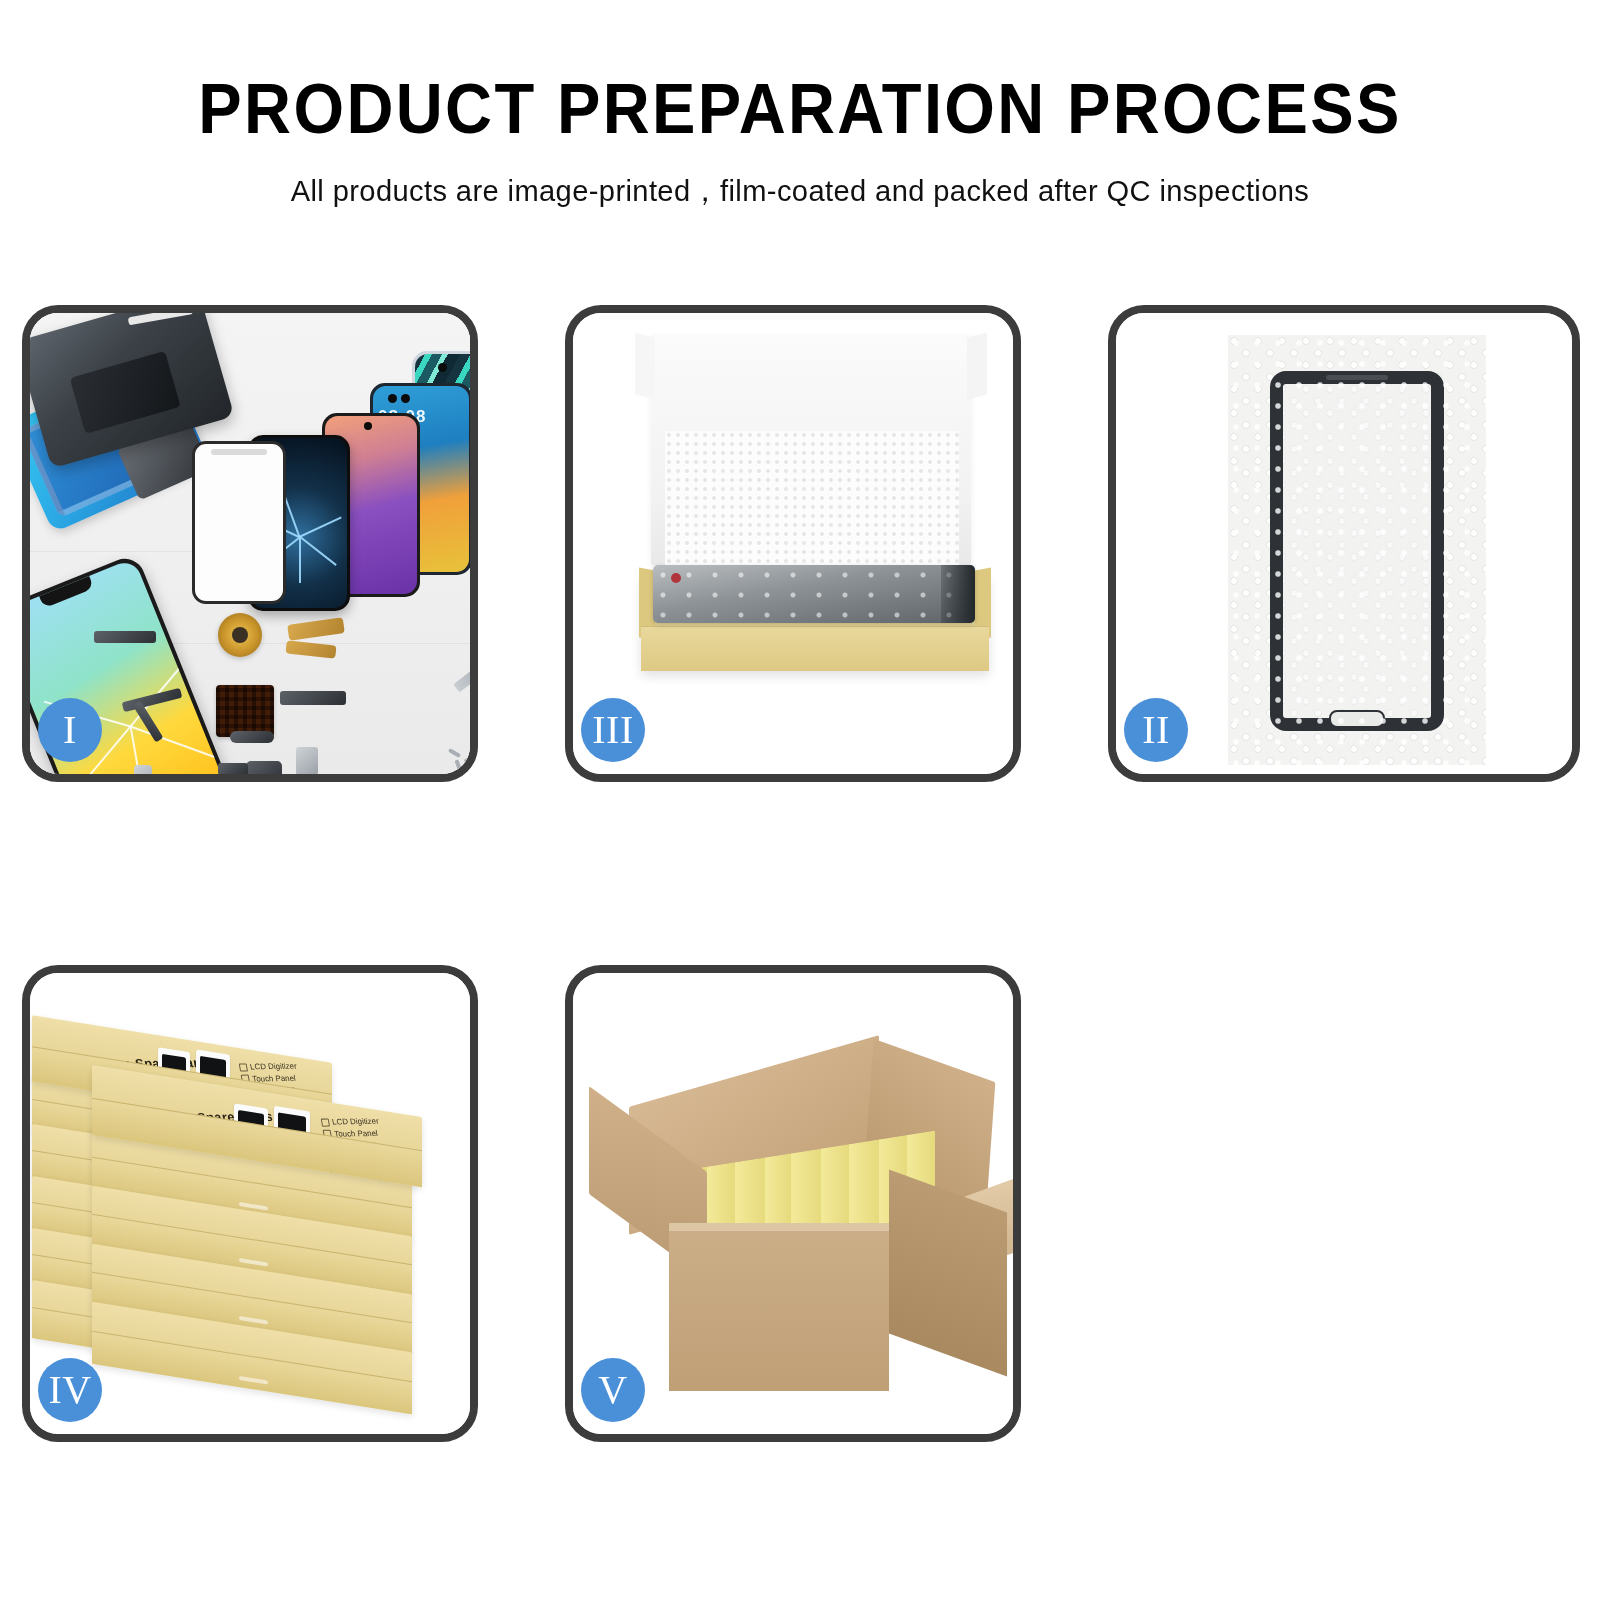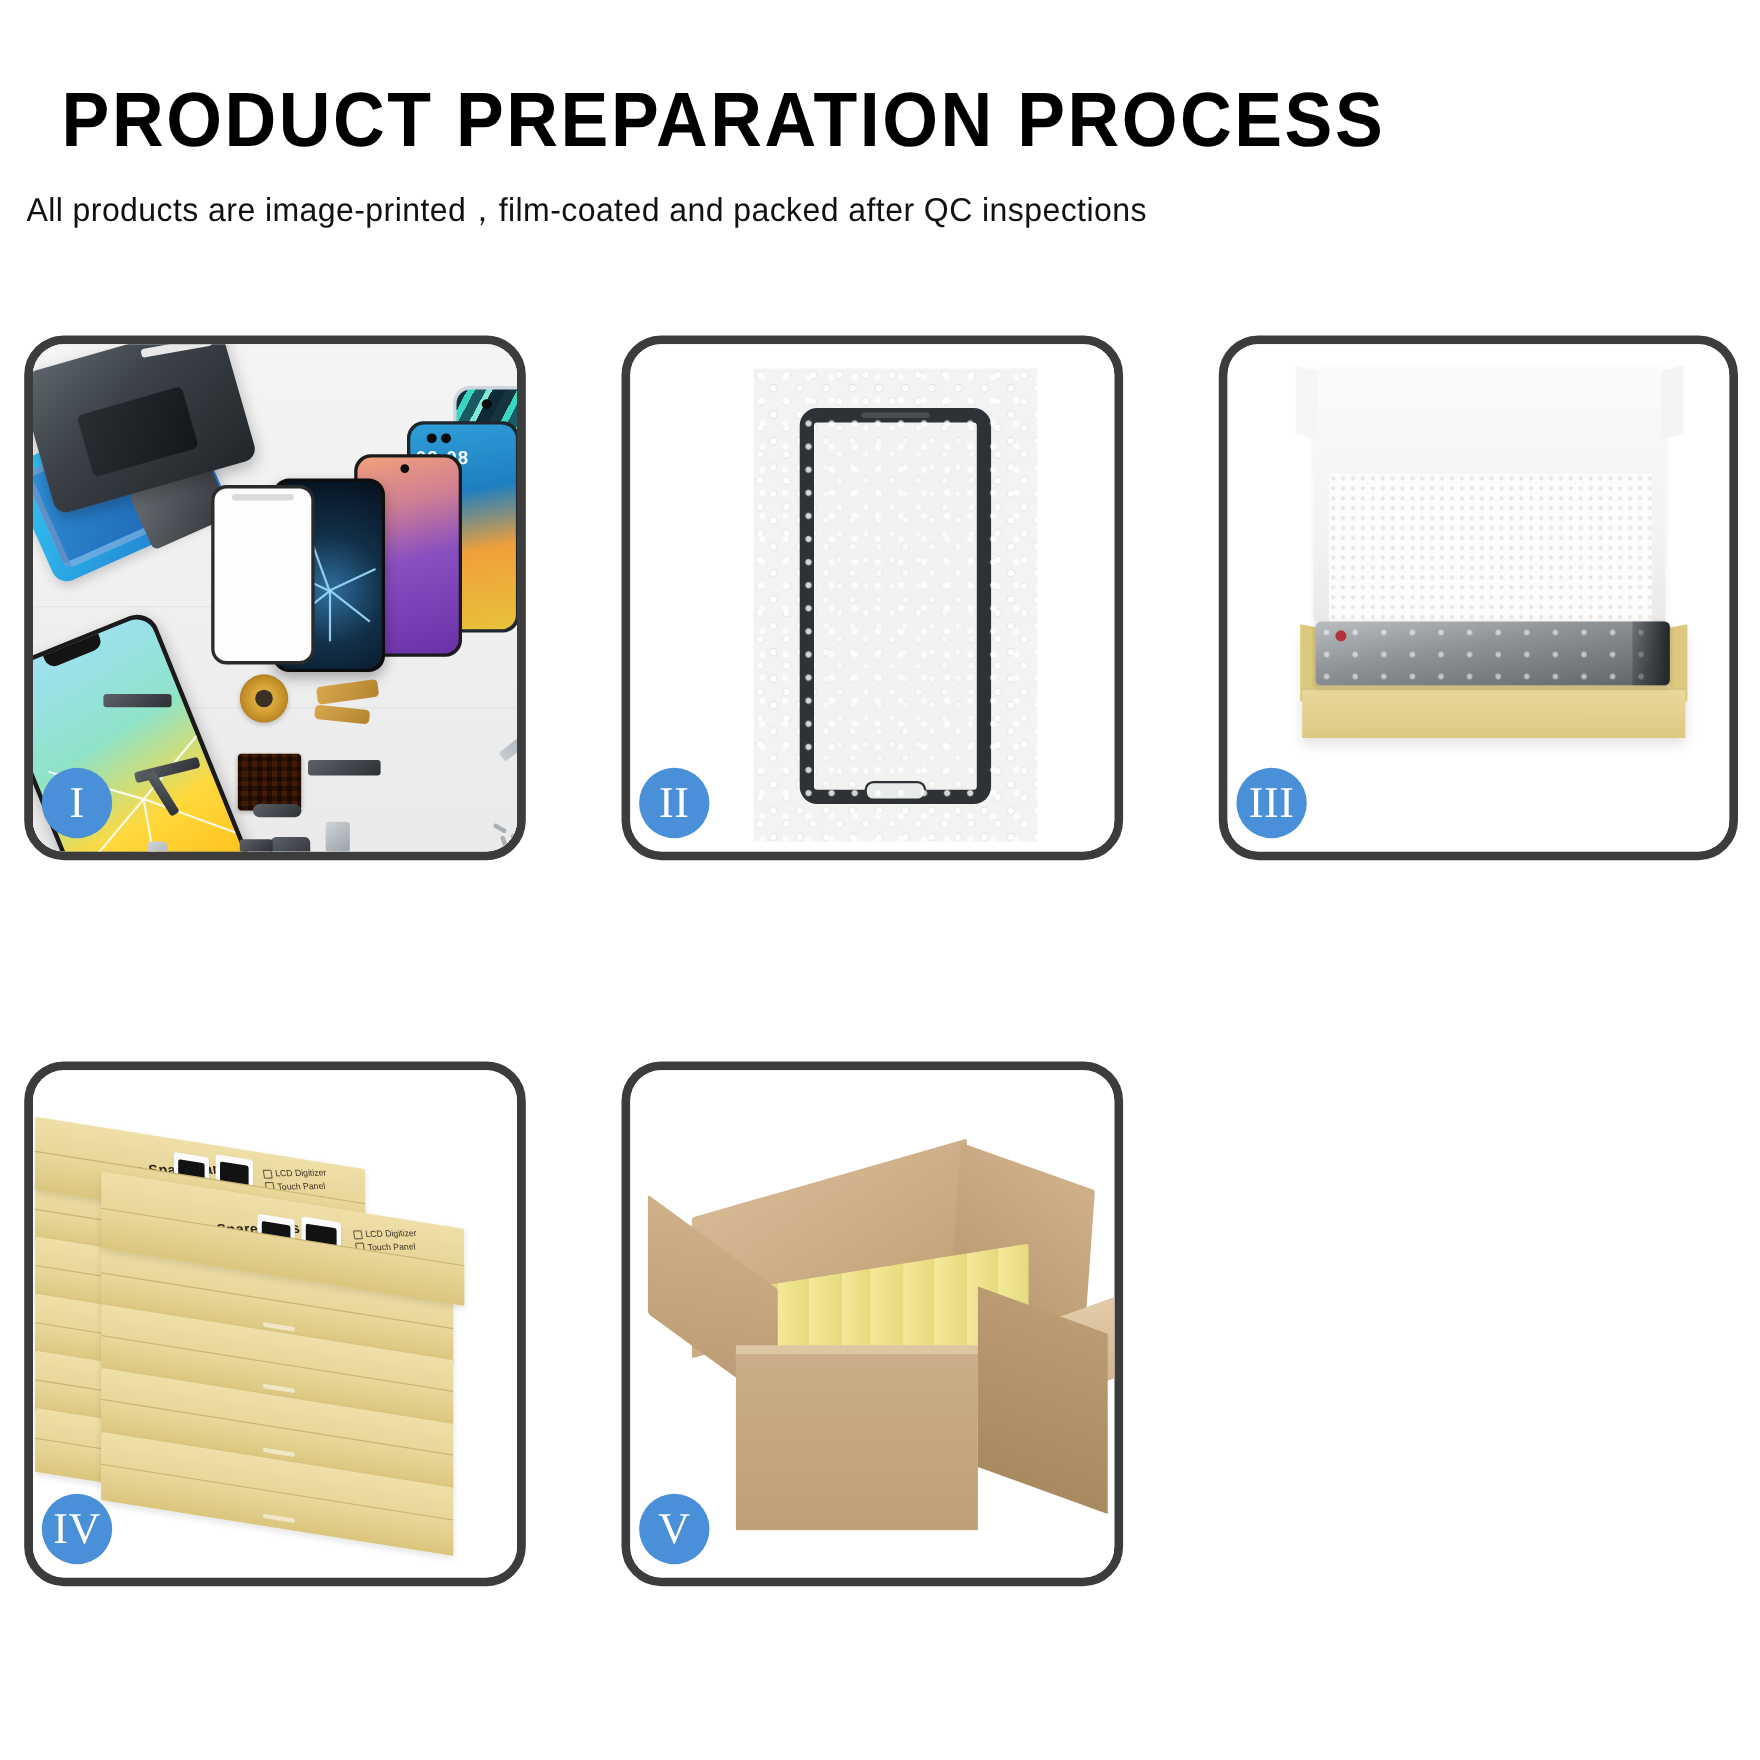--- a/index.html
+++ b/index.html
@@ -4,21 +4,21 @@
 <style>
   html,body{margin:0;padding:0;}
   body{
     width:1600px;height:1600px;background:#ffffff;
     font-family:"Liberation Sans",sans-serif;
     overflow:hidden;position:relative;
   }
   .page{width:1600px;height:1600px;position:relative;}
 
   
-  .header{padding-top:74px;text-align:left;}
+  .header{padding-top:74px;text-align:center;}
   .title{
     font-size:70px;font-weight:700;letter-spacing:2.5px;
     color:#000;line-height:1.02;
     transform:scaleX(0.93);transform-origin:center;
     white-space:nowrap;
   }
   .subtitle{
     margin-top:26px;font-size:30px;font-weight:400;color:#111;
     letter-spacing:0.4px;white-space:nowrap;
     transform:scaleX(0.97);transform-origin:center;
@@ -513,47 +513,47 @@
         <div class="screws">
           <i style="left:0;top:0;transform:rotate(30deg)"></i>
           <i style="left:16px;top:6px;transform:rotate(-20deg)"></i>
           <i style="left:4px;top:13px;transform:rotate(70deg)"></i>
         </div>
       </div>
       <div class="badge">I</div>
     </div>
 
     <div class="panel">
-      <div class="panel-inner p2">
-        <div class="sheet">
-          <div class="digi">
-            <div class="home"></div>
-          </div>
-          <div class="gloss"></div>
-        </div>
-      </div>
-      <div class="badge">II</div>
-    </div>
-
-    <div class="panel">
       <div class="panel-inner p3">
         <div class="lid"></div>
         <div class="foam"></div>
         <div class="tray">
           <div class="sideL"></div>
           <div class="sideR"></div>
           <div class="wall"></div>
         </div>
         <div class="screen">
           <div class="wrap"></div>
           <div class="edge"></div>
           <div class="dot"></div>
         </div>
       </div>
       <div class="badge">III</div>
+    </div>
+
+    <div class="panel">
+      <div class="panel-inner p2">
+        <div class="sheet">
+          <div class="digi">
+            <div class="home"></div>
+          </div>
+          <div class="gloss"></div>
+        </div>
+      </div>
+      <div class="badge">II</div>
     </div>
 
     <div class="panel">
       <div class="panel-inner p4">
         <div class="stack">
 
           <div class="bx" style="left:2px;top:120px;width:266px;height:58px;transform:skewY(9deg)">
               <div class="face"></div>
               <div class="seam"></div>
             </div>

